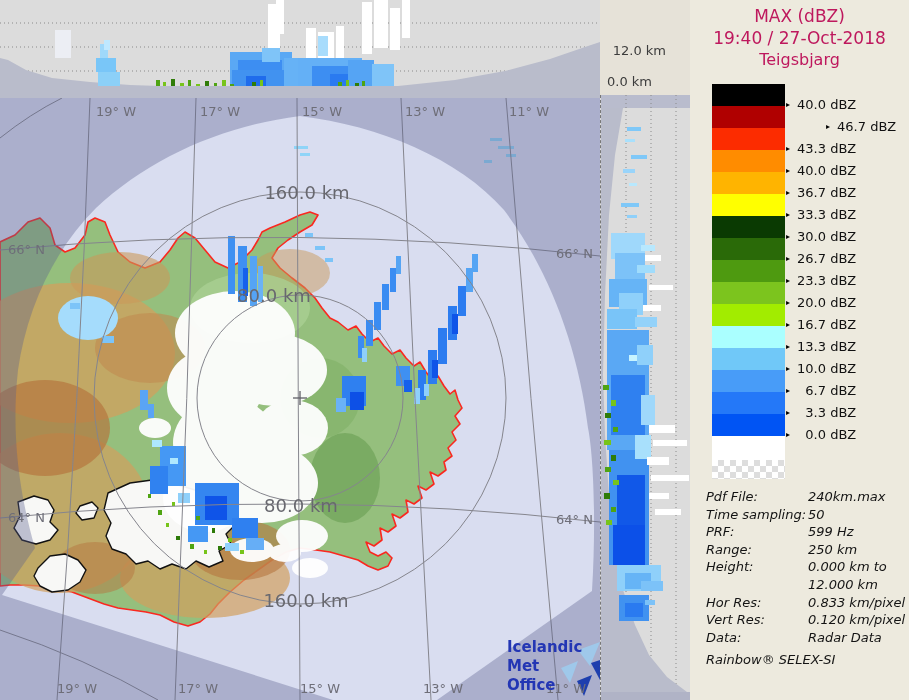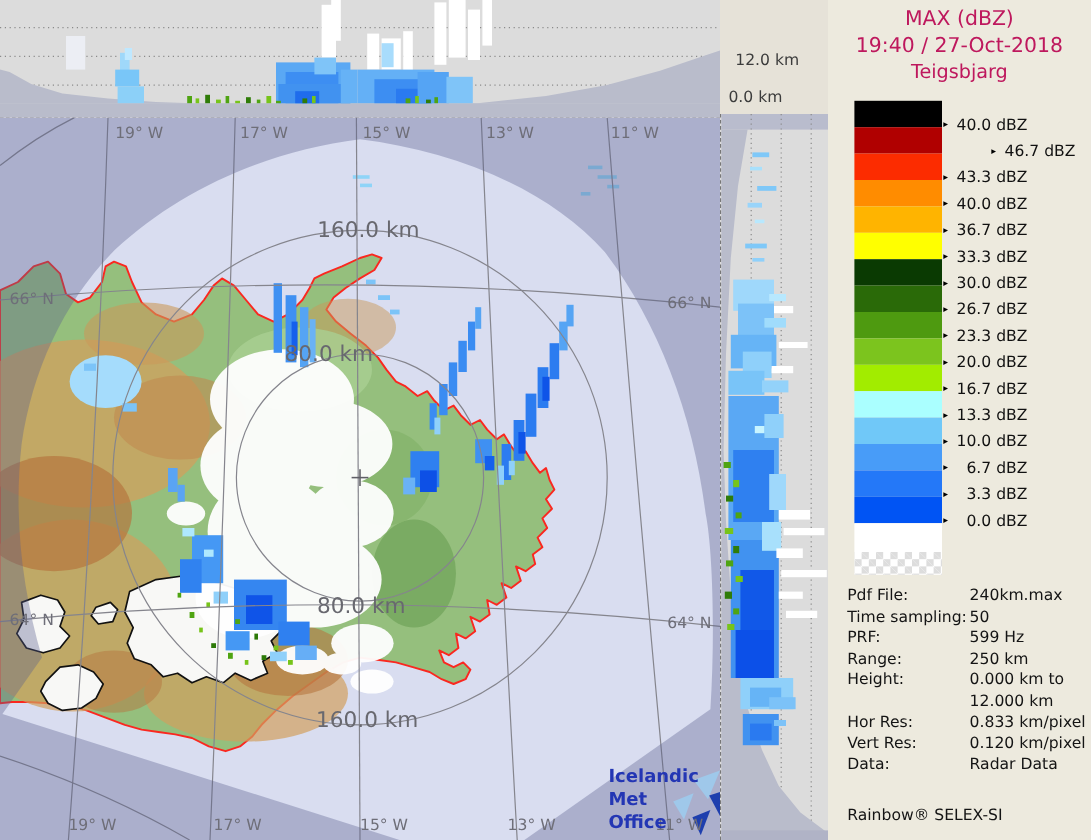--- a/index.html
+++ b/index.html
@@ -24,24 +24,24 @@
   .legend-station{font-size:16px;}
   .swatch{position:absolute;left:22px;width:73px;height:22px;}
   .scale-label{position:absolute;left:96px;height:18px;font-size:13px;color:#111;white-space:nowrap;}
   .scale-label .arr{font-size:8px;vertical-align:2px;margin-right:3px;color:#000;}
   .scale-label .num{display:inline-block;width:33px;text-align:right;}
   .white-band{position:absolute;left:22px;top:436px;width:73px;height:24px;background:#fff;}
   .checker{position:absolute;left:22px;top:460px;width:73px;height:19px;background-color:#fff;
     background-image:linear-gradient(45deg,#ddd 25%,transparent 25%,transparent 75%,#ddd 75%),
                      linear-gradient(45deg,#ddd 25%,transparent 25%,transparent 75%,#ddd 75%);
     background-size:12px 12px;background-position:0 0,6px 6px;}
-  .meta{position:absolute;left:16px;top:488px;width:196px;font-size:13px;color:#141414;}
+  .meta{position:absolute;left:16px;top:488px;width:196px;font-size:13px;color:#141414;font-style:italic;}
   .meta-row{display:flex;height:17.6px;line-height:17.6px;white-space:nowrap;}
   .meta-label{display:inline-block;width:102px;flex:none;}
-  .meta-footer{margin-top:24px;font-size:13px;color:#141414;}
+  .meta-footer{margin-top:4px;font-size:13px;color:#141414;}
 
   
   .geo-label{position:absolute;font-size:13px;color:#6e6e78;white-space:nowrap;transform:translateX(-50%);}
   .lat-label{transform:none;text-align:center;}
   .ring-label{position:absolute;font-size:18px;color:#68686f;white-space:nowrap;transform:translate(-50%,-50%);}
   .logo-text{position:absolute;font-weight:bold;font-size:15px;line-height:19px;color:#2336b4;}
 </style>
 </head>
 <body>
 

